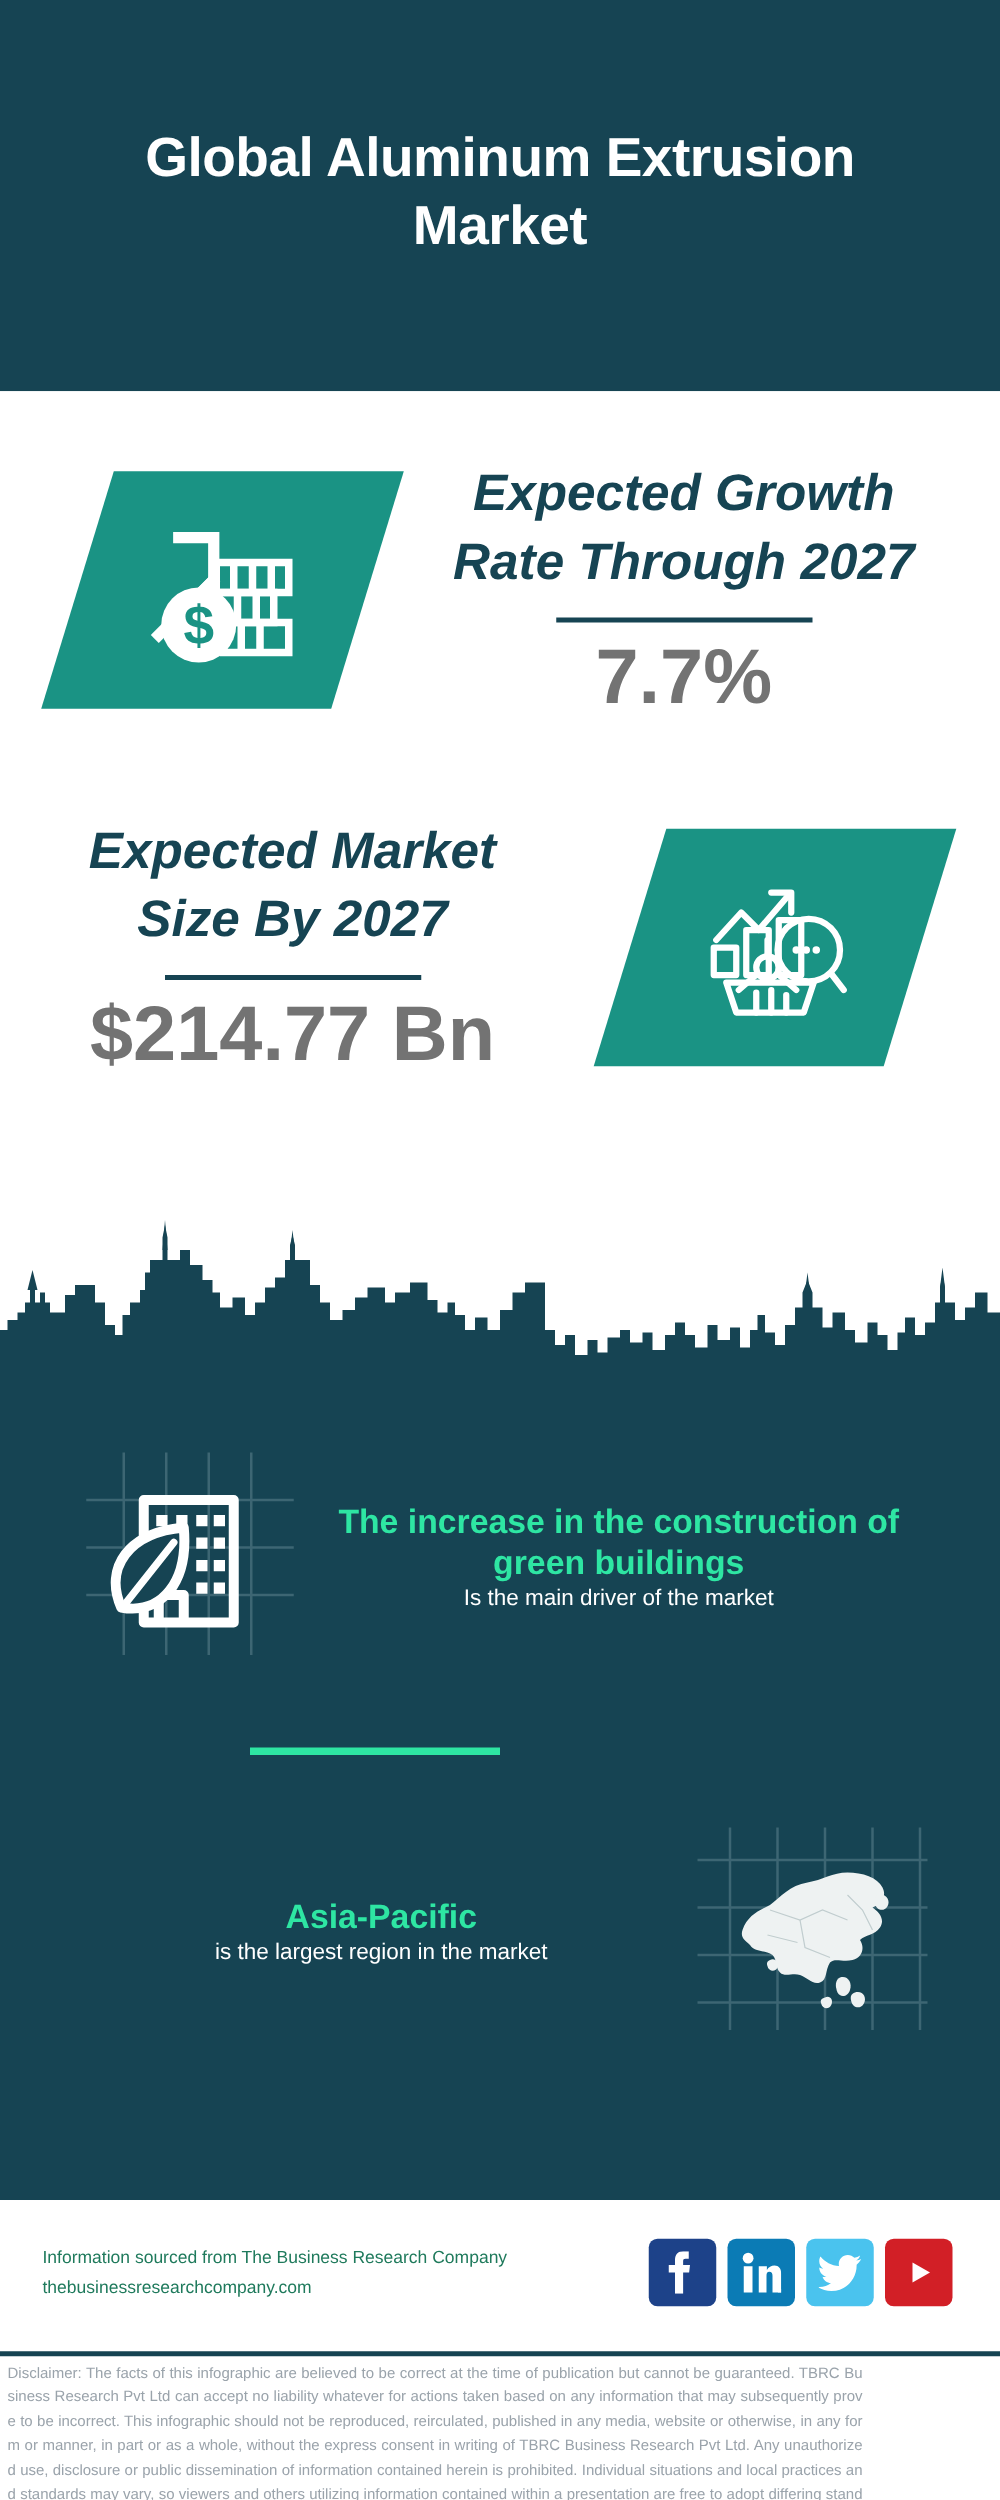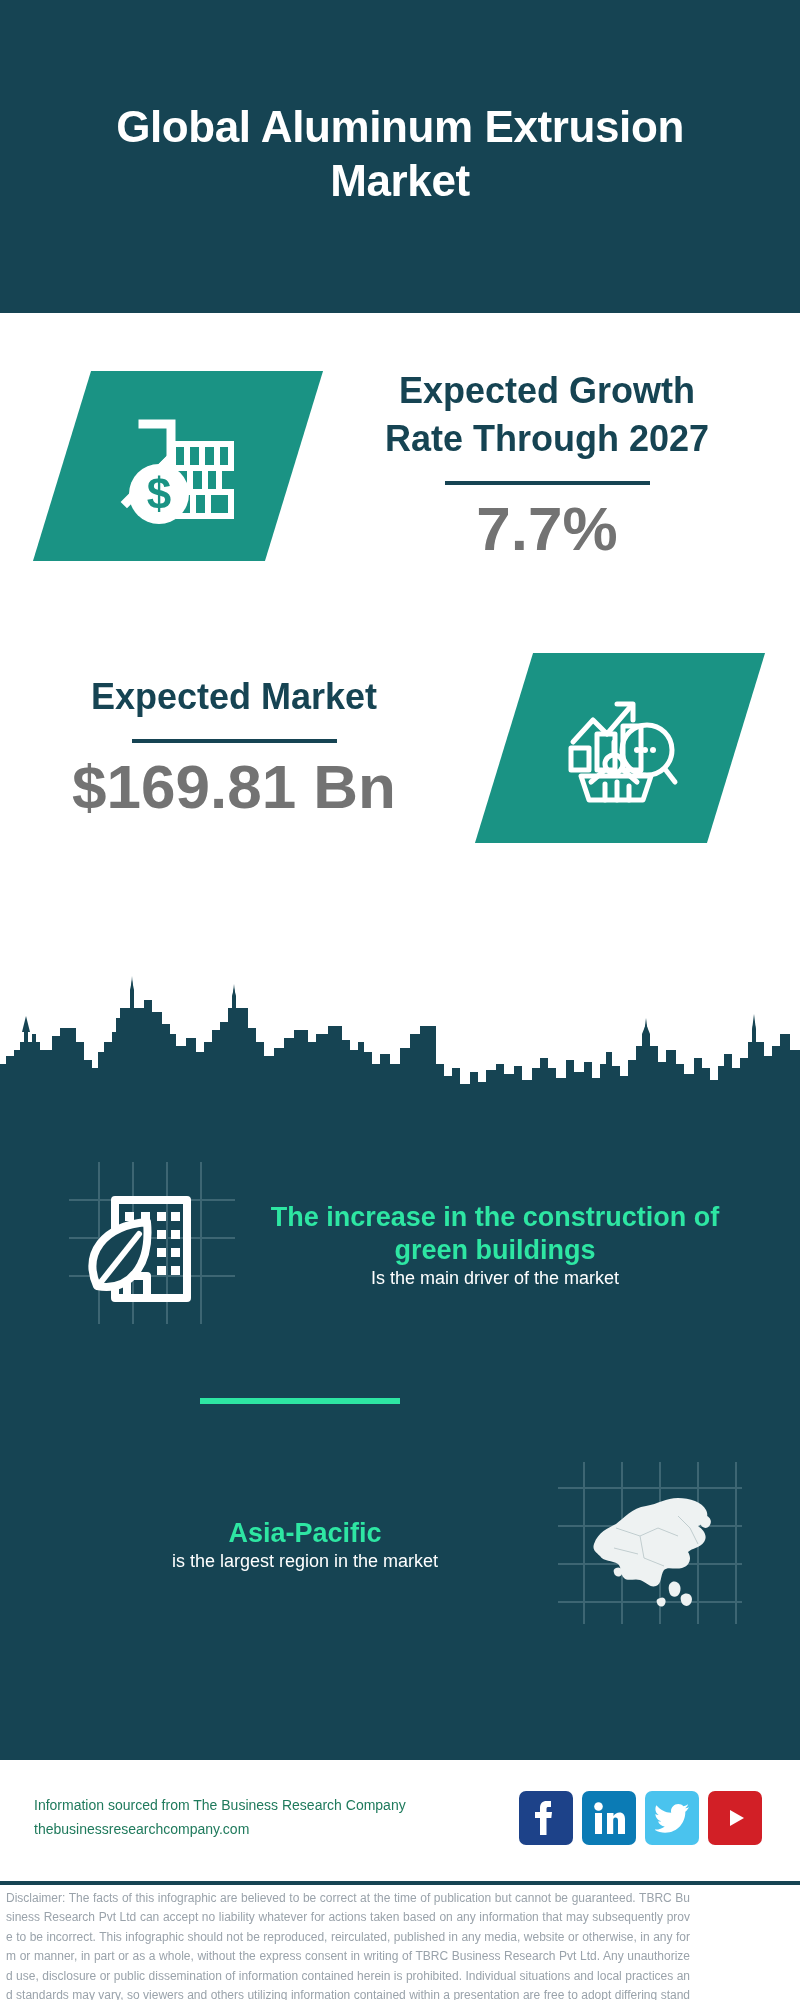--- a/index.html
+++ b/index.html
@@ -84,24 +84,25 @@
   .tile-spacer-left { width: 62px; flex: 0 0 auto; }
   .tile-spacer-gap  { width: 28px; flex: 0 0 auto; }
 
   .stat-text {
     flex: 1 1 auto;
     text-align: center;
     padding: 0 10px;
   }
   .stat-label {
     color: #164453;
-    font-size: 36px;
+    font-size: 41px;
     font-weight: bold;
     line-height: 1.33;
     margin: 0;
+    font-style: italic;
   }
   .stat-rule {
     width: 205px;
     height: 4px;
     background: #164453;
     margin: 18px auto 8px auto;
   }
   .stat-value {
     color: #737373;
     font-size: 62px;
@@ -286,22 +287,23 @@
         <div class="stat-label">Expected Growth</div>
         <div class="stat-label">Rate Through 2027</div>
         <div class="stat-rule"></div>
         <div class="stat-value">7.7%</div>
       </div>
     </div>
 
     <div class="stat-row stat-row-2">
       <div class="stat-text">
         <div class="stat-label">Expected Market</div>
+        <div class="stat-label">Size By 2027</div>
         <div class="stat-rule"></div>
-        <div class="stat-value">$169.81 Bn</div>
+        <div class="stat-value">$214.77 Bn</div>
       </div>
       <div class="icon-tile">
         <span class="glyph">
           <svg width="122" height="116" viewBox="0 0 122 116" aria-hidden="true">
             <g stroke="#ffffff" stroke-width="5" fill="none" stroke-linecap="round" stroke-linejoin="round">
 
               <polyline points="14,52 34,30 48,44 72,16"></polyline>
               <polyline points="58,14 74,14 74,30"></polyline>
 
               <rect x="12" y="58" width="18" height="22"></rect>

